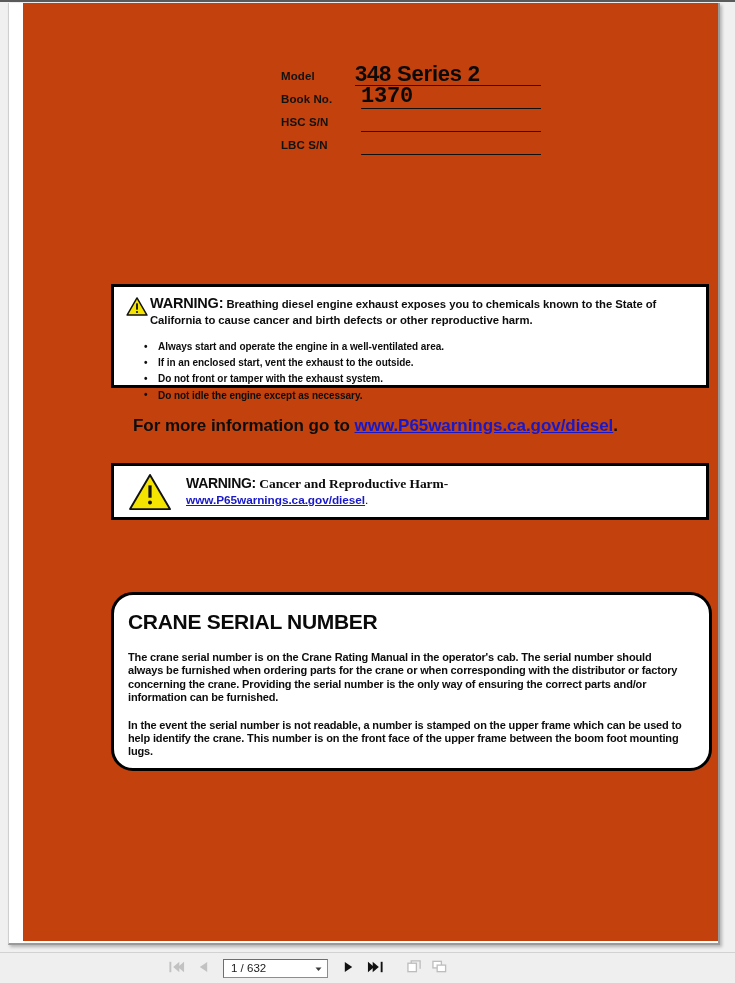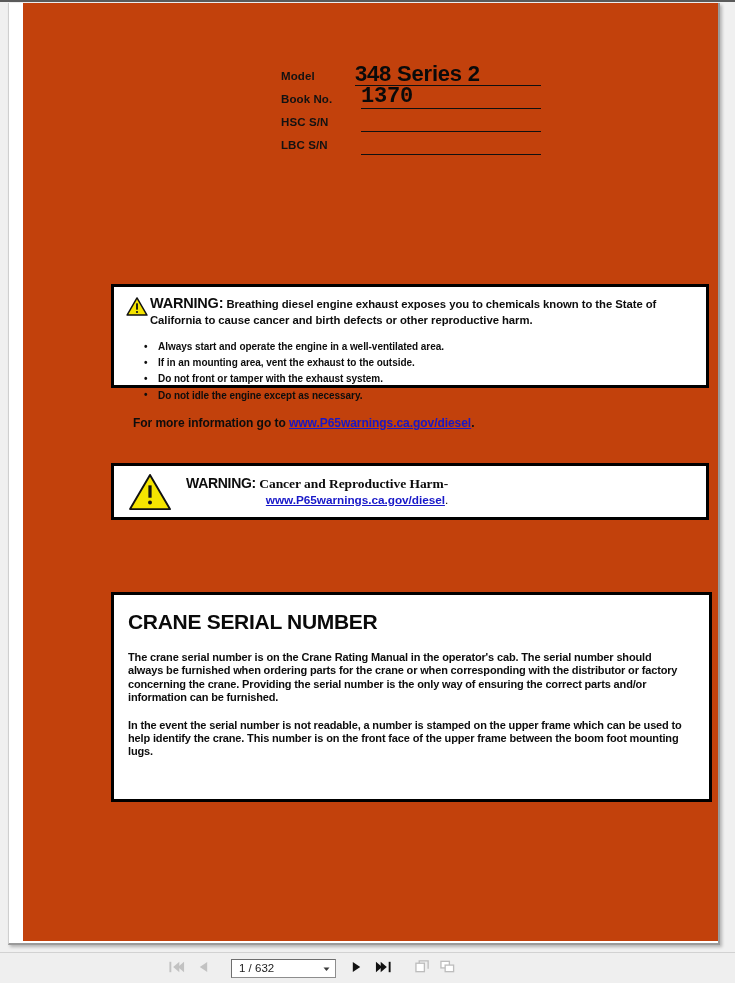--- a/index.html
+++ b/index.html
@@ -150,21 +150,21 @@
   }
   #warn-bullets li::before {
     content: "\2022";
     position: absolute;
     left: 18px;
     top: -0.5px;
     font-size: 10px;
   }
   #warn-more {
     margin-top: 12px;
-    font-size: 12px;
+    font-size: 17px;
     font-weight: bold;
     color: #0d0d0d;
     padding-left: 7px;
     letter-spacing: -0.05px;
   }
   .doc-link {
     color: #1818c8;
     text-decoration: underline;
     font-weight: bold;
   }
@@ -174,21 +174,20 @@
     left: 88px;
     top: 460px;
     width: 598px;
     height: 57px;
     padding: 6px 10px 6px 10px;
   }
   #warn-box-2 .warn2-inner {
     display: flex;
     align-items: center;
     height: 100%;
-    text-align: right;
   }
   .tri-large {
     flex: 0 0 auto;
     width: 44px;
     height: 38px;
     margin-left: 4px;
     margin-right: 14px;
   }
   .warn2-text {
     font-size: 11.8px;
@@ -206,22 +205,23 @@
     font-family: "Liberation Serif", serif;
     font-size: 13.5px;
     font-weight: bold;
   }
 
   
   #crane-box {
     left: 88px;
     top: 589px;
     width: 601px;
-    height: 210px;
+    height: 179px;
     padding: 14px 24px 10px 14px;
+    border-radius: 22px;
   }
   #crane-title {
     font-size: 21px;
     font-weight: bold;
     color: #0a0a0a;
     letter-spacing: -0.3px;
     line-height: 26px;
     margin-bottom: 16px;
   }
   .crane-para {
@@ -256,21 +256,21 @@
     display: flex;
     align-items: center;
     justify-content: center;
     flex: 0 0 auto;
   }
   .tb-btn.icon-wide { width: 26px; }
   #page-input-wrap {
     position: relative;
     width: 105px;
     height: 19px;
-    margin: 0 6px 0 14px;
+    margin: 0 6px 0 6px;
     background: #ffffff;
     border: 1px solid #8d8d8d;
     border-top-color: #6e6e6e;
     border-left-color: #6e6e6e;
     box-sizing: border-box;
     display: flex;
     align-items: center;
     flex: 0 0 auto;
   }
   #page-input {
@@ -340,21 +340,21 @@
               <polygon points="12,1 23,20 1,20" fill="#f5e400" stroke="#111111" stroke-width="1.6" stroke-linejoin="round"></polygon>
               <rect x="11" y="7" width="2" height="7" fill="#111111"></rect>
               <circle cx="12" cy="16.6" r="1.2" fill="#111111"></circle>
             </svg>
           </span>
           <span class="warn-head-text"><span class="w-big">WARNING:</span><span> Breathing diesel engine exhaust exposes you to chemicals known to the State of California to cause cancer and birth defects or other reproductive harm.</span></span>
         </div>
 
         <ul id="warn-bullets">
           <li>Always start and operate the engine in a well-ventilated area.</li>
-          <li>If in an mounting area, vent the exhaust to the outside.</li>
+          <li>If in an enclosed start, vent the exhaust to the outside.</li>
           <li>Do not front or tamper with the exhaust system.</li>
           <li>Do not idle the engine except as necessary.</li>
         </ul>
 
         <div id="warn-more"><span>For more information go to </span><span class="doc-link">www.P65warnings.ca.gov/diesel</span><span>.</span></div>
       </div>
 
       <div class="doc-box" id="warn-box-2">
         <div class="warn2-inner">
           <span class="tri-large">

